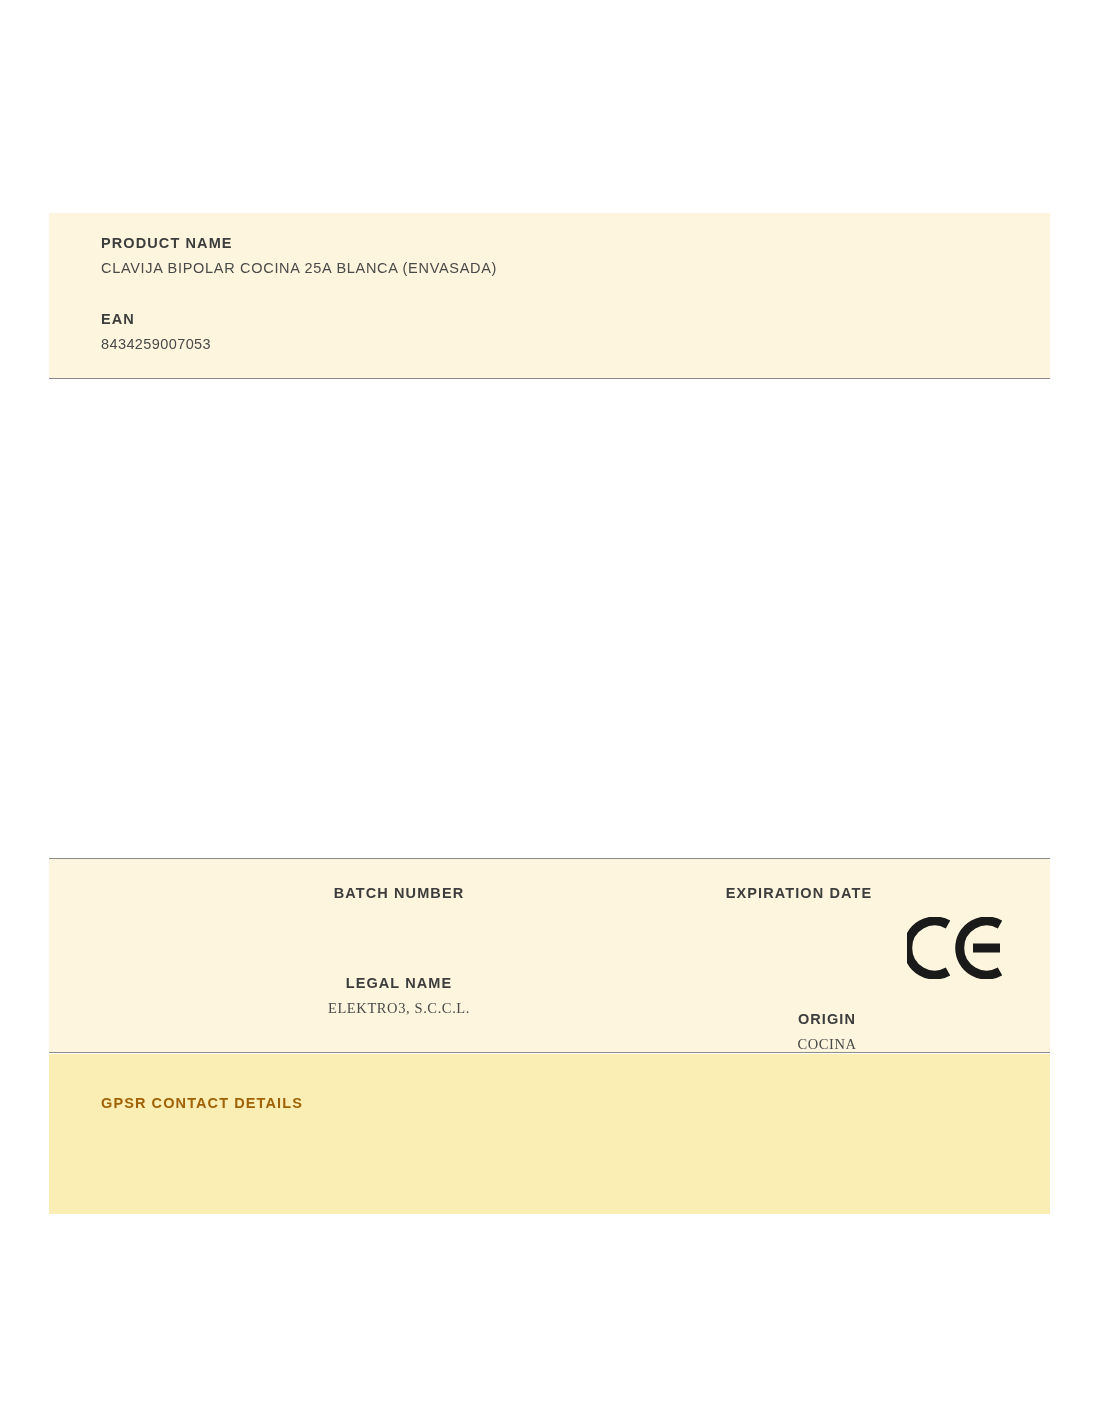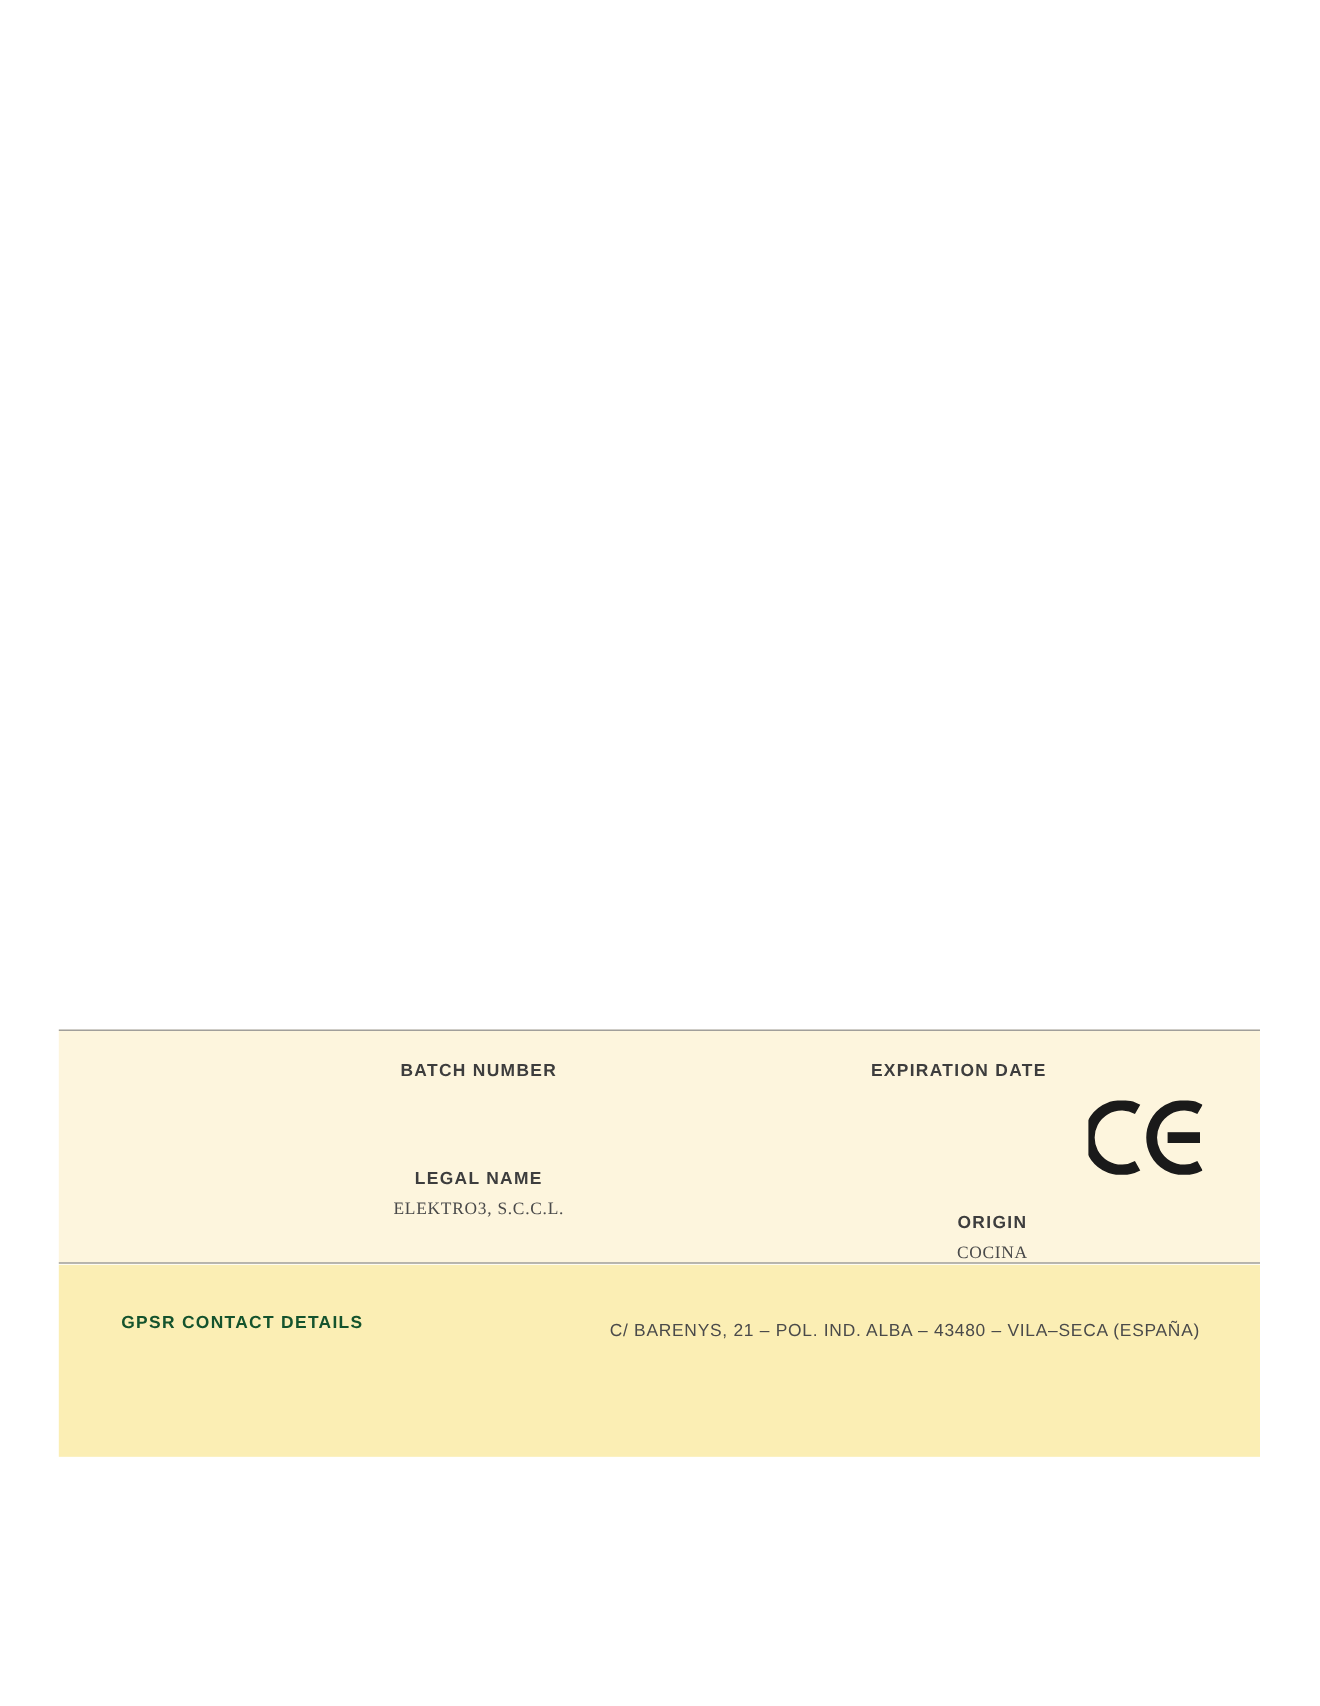--- a/index.html
+++ b/index.html
@@ -113,39 +113,49 @@
     background: #fbeeb4;
     box-sizing: border-box;
   }
   .gpsr-label {
     position: absolute;
     left: 52px;
     top: 41px;
     font-size: 14.5px;
     font-weight: bold;
     letter-spacing: 1.1px;
-    color: #14532d;
+    color: #a16207;
     text-align: right;
   }
   .gpsr-lines {
     position: absolute;
     right: 50px;
     top: 41px;
     text-align: right;
     font-size: 14.5px;
     letter-spacing: 0.6px;
     color: #4a4a4a;
     line-height: 28px;
   }
 </style>
 </head>
 <body>
 
 <div class="page">
 
+  <section class="top-block">
+    <div class="row">
+      <div class="field-label">PRODUCT NAME</div>
+      <div class="field-value">CLAVIJA BIPOLAR COCINA 25A BLANCA (ENVASADA)</div>
+    </div>
+    <div class="row">
+      <div class="field-label">EAN</div>
+      <div class="field-value ean-value">8434259007053</div>
+    </div>
+  </section>
 
   <section class="meta-block">
     <div class="meta-grid">
 
       <div class="meta-cell cell-expiry">
         <div class="field-label">EXPIRATION DATE</div>
         <div class="field-value"></div>
       </div>
 
       <div class="meta-cell cell-batch">
@@ -173,17 +183,16 @@
           <rect x="66" y="26.5" width="27" height="9" fill="#1a1a1a"></rect>
         </svg>
       </div>
 
     </div>
   </section>
 
   <section class="gpsr-block">
     <div class="gpsr-label">GPSR CONTACT DETAILS</div>
     <div class="gpsr-lines">
-      <div>C/ BARENYS, 21 – POL. IND. ALBA – 43480 – VILA–SECA (ESPAÑA)</div>
     </div>
   </section>
 
 </div>
 
 </body></html>

